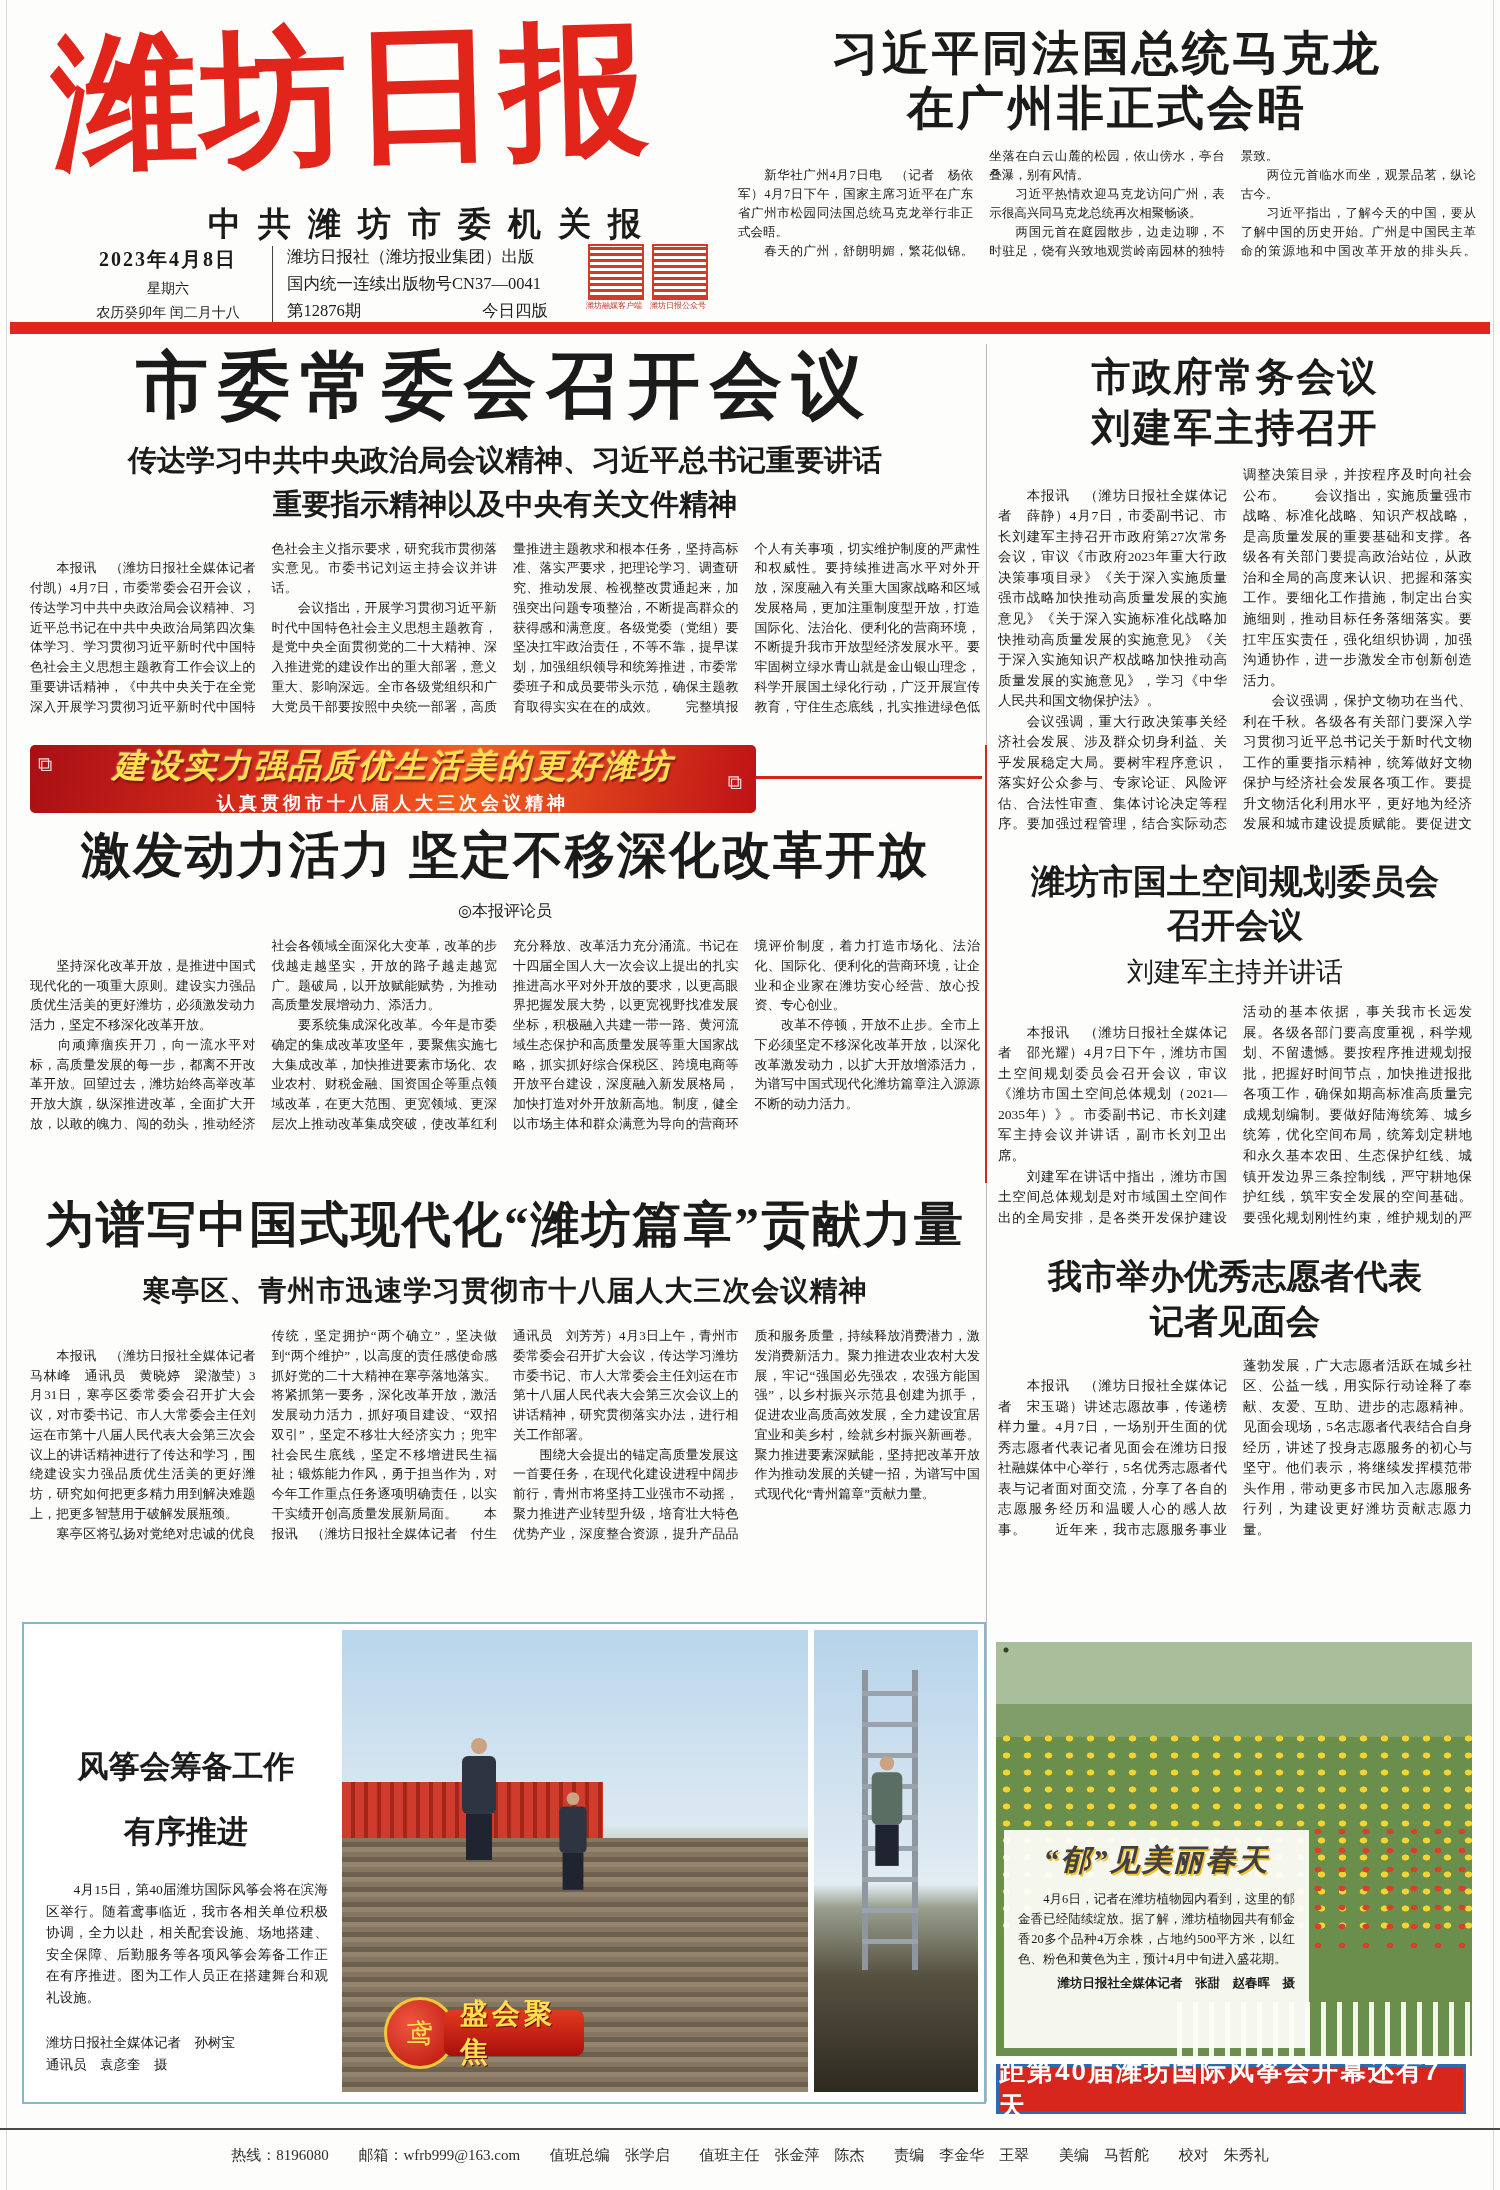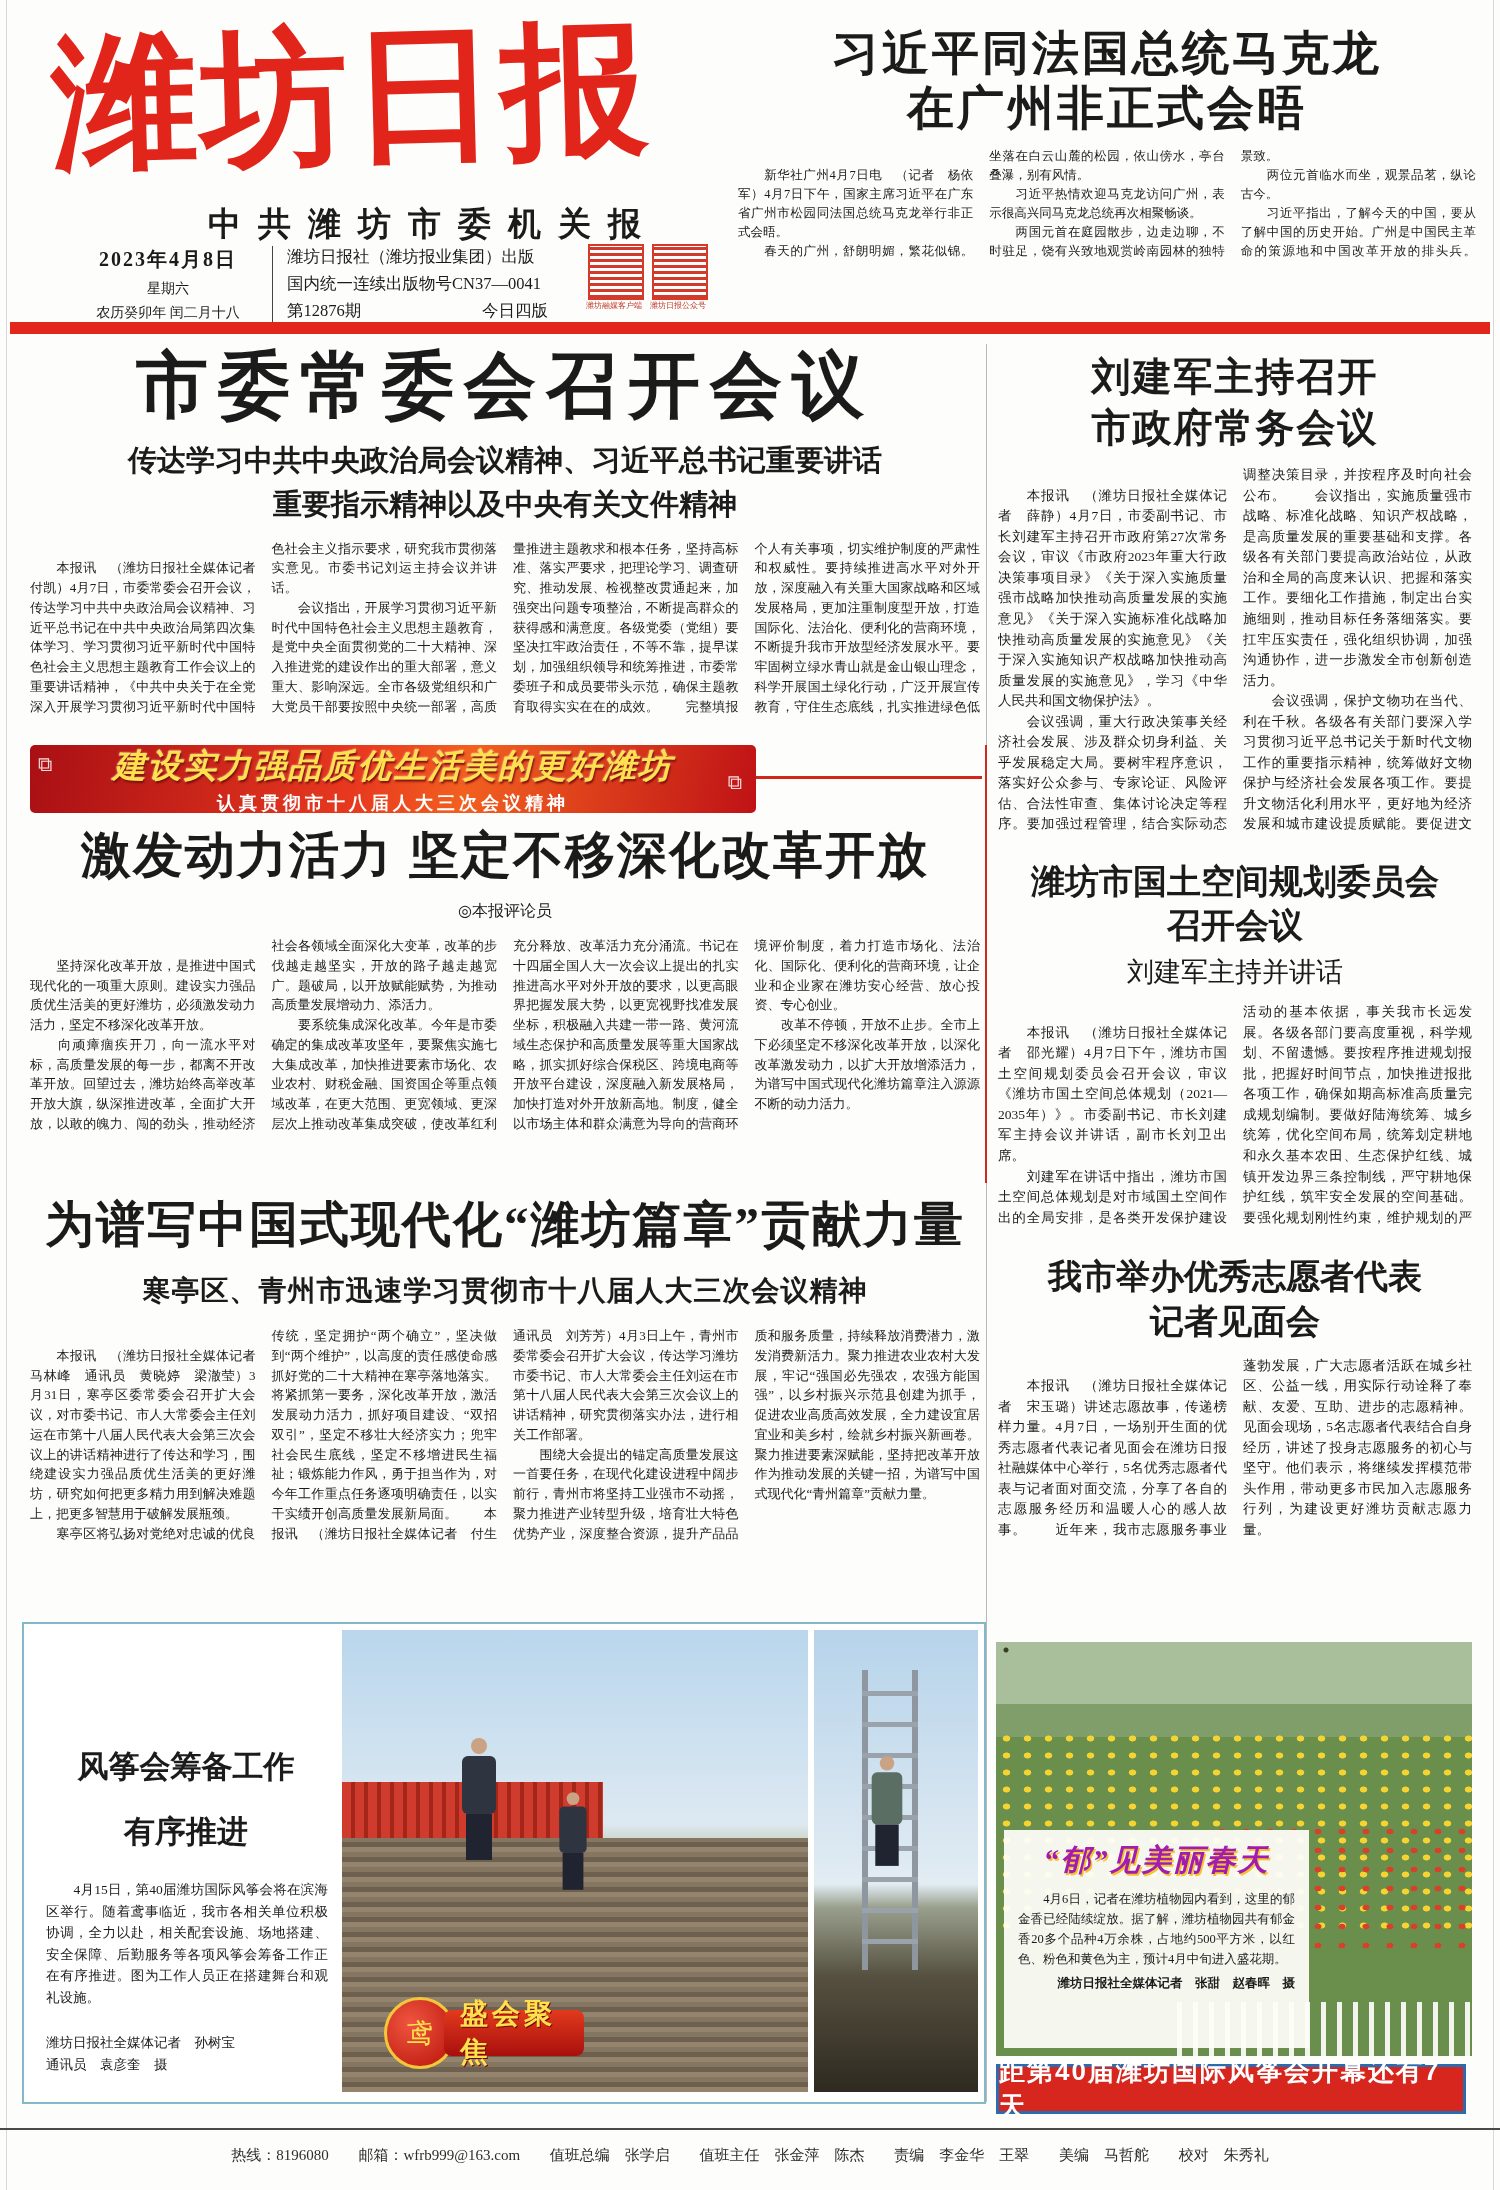--- a/index.html
+++ b/index.html
@@ -114,21 +114,21 @@
       radial-gradient(circle 3px at 10px 8px,#35401f 0 2px,transparent 3px),
       linear-gradient(#a9bf9b 0 62px,#7f9e69 62px 95px,#6a8f4c 95px 100%);overflow:hidden;}
   #tulip .bloomY{position:absolute;left:0;top:88px;width:100%;height:200px;
       background:radial-gradient(#f5d431 3.2px,transparent 4.2px);background-size:21px 17px;}
   #tulip .bloomR{position:absolute;right:0;top:180px;width:55%;height:130px;
       background:radial-gradient(#d8402a 3px,transparent 4px);background-size:24px 19px;}
   #tulip .fence{position:absolute;right:0;bottom:0;width:62%;height:54px;
       background:repeating-linear-gradient(90deg,#f4f4ef 0 5px,rgba(0,0,0,0) 5px 16px);}
   #tulip-panel{position:absolute;left:8px;bottom:8px;width:305px;height:218px;
       background:rgba(253,253,248,.95);padding:10px 14px;box-sizing:border-box;}
-  #tulip-title{font-size:30px;font-weight:900;font-style:italic;color:#a21caf;
+  #tulip-title{font-size:30px;font-weight:900;font-style:italic;color:#404040;
       text-shadow:1.5px 1.5px 0 #f4c430;letter-spacing:2px;text-align:center;}
   #tulip-caption{margin-top:8px;font-size:12.5px;line-height:1.6;text-align:justify;white-space:pre-line;}
   #tulip-credit{margin-top:6px;font-size:12.5px;font-weight:700;text-align:right;}
 
   #countdown{left:996px;top:2064px;width:470px;height:50px;background:#d7261e;border:3px solid #2b6cb0;
       box-sizing:border-box;display:flex;align-items:center;justify-content:center;
       color:#fff;font-size:26px;font-weight:900;letter-spacing:2px;}
 
   
   #footer-rule{left:0;top:2128px;width:1500px;height:2px;background:#4a4a4a;}
@@ -189,22 +189,22 @@
     <div class="sub">传达学习中共中央政治局会议精神、习近平总书记重要讲话</div>
     <div class="sub" style="margin-top:2px">重要指示精神以及中央有关文件精神</div>
     <div class="body cols">
       <span>　　本报讯　（潍坊日报社全媒体记者　付凯）4月7日，市委常委会召开会议，传达学习中共中央政治局会议精神、习近平总书记在中共中央政治局第四次集体学习、学习贯彻习近平新时代中国特色社会主义思想主题教育工作会议上的重要讲话精神，《中共中央关于在全党深入开展学习贯彻习近平新时代中国特色社会主义</span><span>指示要求，研究我市贯彻落实意见。市委书记刘运主持会议并讲话。
 　　会议指出，开展学习贯彻习近平新时代中国特色社会主义思想主题教育，是党中央全面贯彻党的二十大精神、深入推进党的建设作出的重大部署，意义重大、影响深远。全市各级党组织和广大党员干部要按照中央统一部署，高质量推进主题教</span><span>求和根本任务，坚持高标准、落实严要求，把理论学习、调查研究、推动发展、检视整改贯通起来，加强突出问题专项整治，不断提高群众的获得感和满意度。各级党委（党组）要坚决扛牢政治责任，不等不靠，提早谋划，加强组织领导和统筹推进，市委常委班子和成员要带头示范，确保主题教育取得实实在在的成效。</span><span>　　完整填报个人有关事项，切实维护制度的严肃性和权威性。要持续推进高水平对外开放，深度融入有关重大国家战略和区域发展格局，更加注重制度型开放，打造国际化、法治化、便利化的营商环境，不断提升我市开放型经济发展水平。要牢固树立绿水青山就是金山银山理念，科学开展国土绿化行动，广泛开展宣传教育，守住生态底线，扎实推进绿色低碳高质量发展。
 　　会议还研究了其他事项。</span>
     </div>
   </div>
 
   <div class="abs ctr" id="rc-a">
+    <div class="tt sans">市政府常务会议</div>
     <div class="tt sans">刘建军主持召开</div>
-    <div class="tt sans">市政府常务会议</div>
     <div class="body cols" style="text-align:justify">
       <span>　　本报讯　（潍坊日报社全媒体记者　薛静）4月7日，市委副书记、市长刘建军主持召开市政府第27次常务会议，审议《市政府2023年重大行政决策事项目录》《关于深入实施质量强市战略加快推动高质量发展的实施意见》《关于深入实施标准化战略加快推动高质量发展的实施意见》《关于深入实施知识产权战略加快推动高质量发展的实施意见》，学习《中华人民共和国文物保护法》。
 　　会议强调，重大行政决策事关经济社会发展、涉及群众切身利益、关乎发展稳定大局。要树牢程序意识，落实好公众参与、专家论证、风险评估、合法性审查、集体讨论决定等程序。要加强过程管理，结合实际动态调整决策目录，并按程序及时向社会公布。</span><span>　　会议指出，实施质量强市战略、标准化战略、知识产权战略，是高质量发展的重要基础和支撑。各级各有关部门要提高政治站位，从政治和全局的高度来认识、把握和落实工作。要细化工作措施，制定出台实施细则，推动目标任务落细落实。要扛牢压实责任，强化组织协调，加强沟通协作，进一步激发全市创新创造活力。
 　　会议强调，保护文物功在当代、利在千秋。各级各有关部门要深入学习贯彻习近平总书记关于新时代文物工作的重要指示精神，统筹做好文物保护与经济社会发展各项工作。要提升文物活化利用水平，更好地为经济发展和城市建设提质赋能。要促进文旅融合，科学整合资源，助推全市文旅产业高质量发展，更好提升城市软实力。
 　　会议还研究了其他事项。</span>
     </div>
   </div>
 
   <div class="abs ctr" id="rc-b">
     <div class="tt">潍坊市国土空间规划委员会</div>

